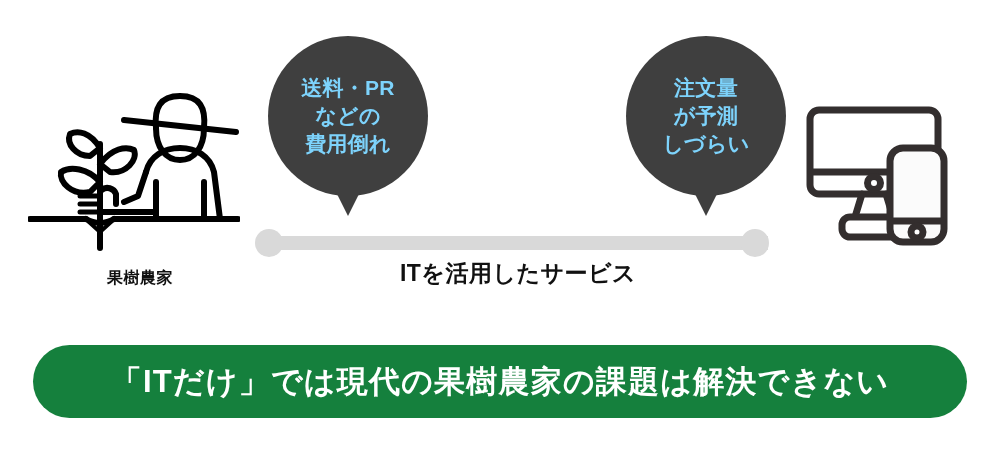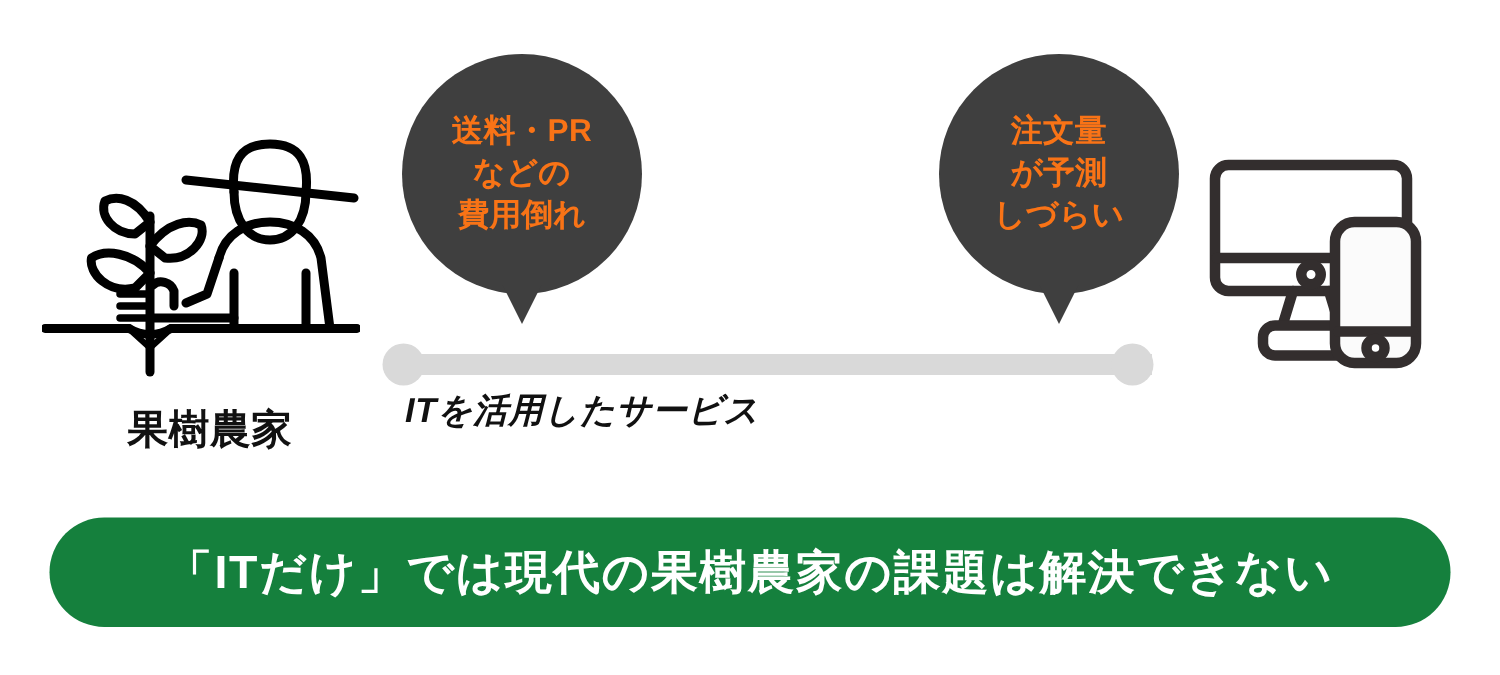--- a/index.html
+++ b/index.html
@@ -37,43 +37,42 @@
     top: 229px;
   }
   .rail-dot.left  { left: 255px; }
   .rail-dot.right { left: 741px; }
 
   .rail-label {
     position: absolute;
     left: 270px;
     top: 258px;
     width: 496px;
-    text-align: left;
+    text-align: center;
     font-size: 23px;
     font-weight: bold;
     color: #111111;
     letter-spacing: 0.5px;
     white-space: nowrap;
-    font-style: italic;
   }
 
   
   .bubble {
     position: absolute;
     width: 160px;
     height: 160px;
     border-radius: 50%;
     background: #3f3f3f;
     display: flex;
     align-items: center;
     justify-content: center;
     text-align: center;
   }
   .bubble .btxt {
-    color: #f97316;
+    color: #7dd3fc;
     font-size: 21px;
     font-weight: bold;
     line-height: 1.32;
     letter-spacing: 0.3px;
     white-space: pre-line;
     padding: 0 4px;
   }
   .bubble .tail {
     position: absolute;
     bottom: -20px;
@@ -89,21 +88,21 @@
   .bubble.b2 { left: 448px; top: 36px; }
   .bubble.b3 { left: 626px; top: 36px; }
 
   
   .icon-wrap { position: absolute; }
   .farmer { left: 28px; top: 86px; }
   .devices { left: 806px; top: 104px; }
 
   .side-label {
     position: absolute;
-    font-size: 27px;
+    font-size: 16px;
     font-weight: bold;
     color: #111111;
     letter-spacing: 0.5px;
     white-space: nowrap;
     text-align: center;
   }
   .side-label.left  { left: 40px;  top: 268px; width: 200px; }
   .side-label.right { left: 790px; top: 268px; width: 200px; }
 
   

